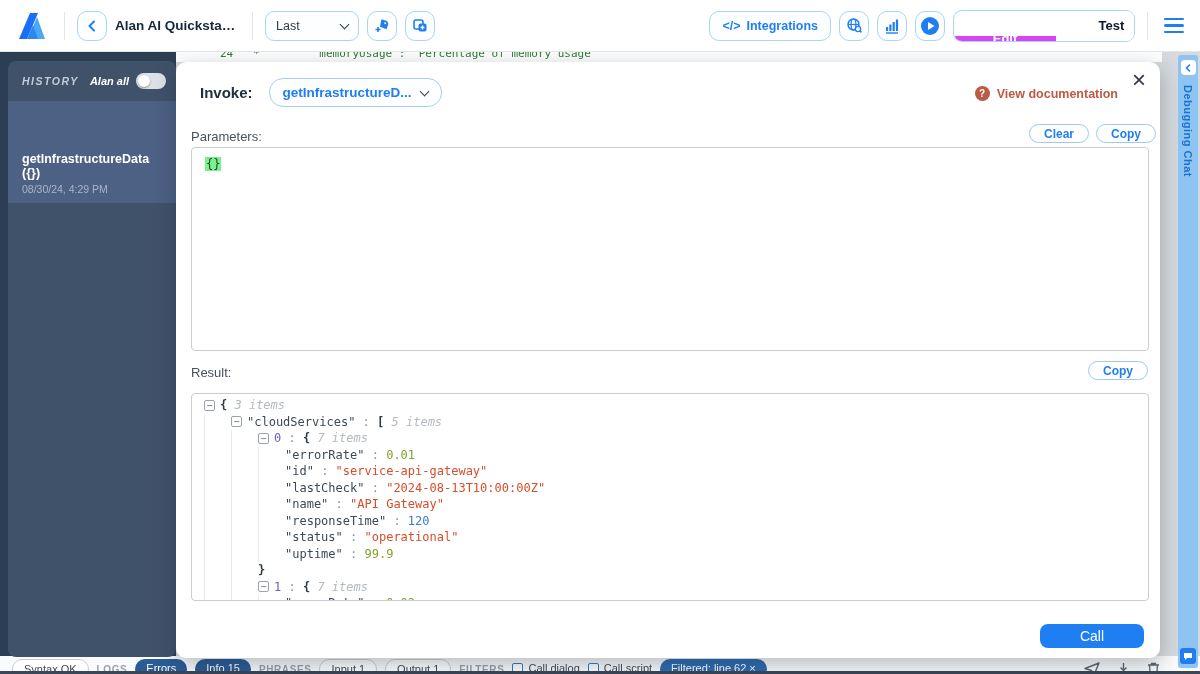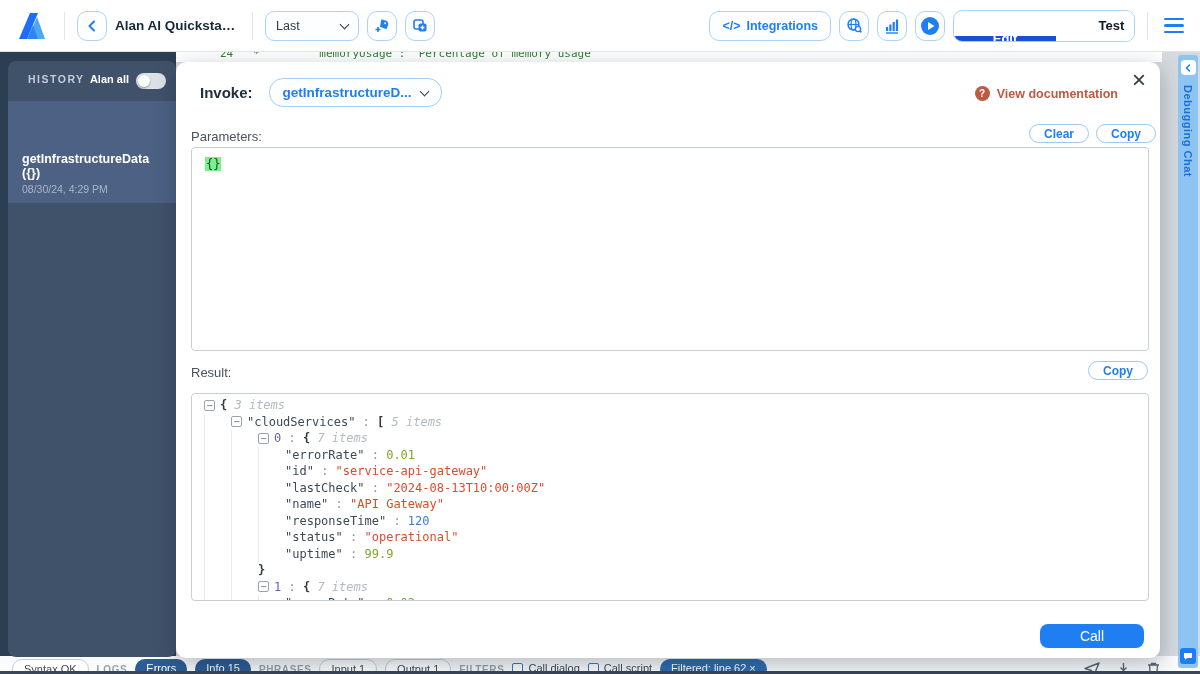--- a/index.html
+++ b/index.html
@@ -22,39 +22,39 @@
   .selectbox { height:30px; width:94px; border:1px solid #abd3f6; border-radius:9px;
                background:#fdfeff; display:flex; align-items:center; justify-content:space-between;
                padding:0 10px; font-size:12.5px; color:#2c3a49; cursor:pointer; }
   .chev-down { width:7px; height:7px; border-right:1.8px solid currentColor;
                border-bottom:1.8px solid currentColor; transform:rotate(45deg); margin-top:-3px; }
   .spacer { flex:1; }
   .outbtn { height:30px; border:1px solid #abd3f6; border-radius:10px; background:#fdfeff;
             color:#1f7ff2; font-weight:bold; font-size:12.5px; display:flex; align-items:center;
             gap:6px; padding:0 12px; cursor:pointer; white-space:nowrap; }
   .seg { display:flex; height:32px; border-radius:9px; overflow:hidden; border:1px solid #abd3f6; }
-  .seg .on  { width:102px; background:#1d4ed8; color:#fff; font-size:13px; font-weight:bold;
+  .seg .on  { width:102px; background:#d946ef; color:#fff; font-size:13px; font-weight:bold;
               display:flex; align-items:center; justify-content:center; cursor:pointer;margin-top:25px; }
   .seg .off { width:78px; background:#fff; color:#0f172a; font-size:13px; font-weight:bold;
               display:flex; align-items:center; justify-content:center; cursor:pointer;padding-left:33px; }
   .burger { display:flex; flex-direction:column; gap:4px; cursor:pointer; padding:4px; }
   .burger i { display:block; width:20px; height:2.6px; background:#1f7ff2; border-radius:2px; }
 
   
   .stage { position:relative; width:1200px; height:622px; background:#d6dade; overflow:hidden; }
   .left-col { position:absolute; left:0; top:0; width:176px; height:604px; background:#2c3e54; }
   .code-strip { position:absolute; left:176px; top:0; width:986px; height:10px; background:#ffffff;
                 overflow:hidden; }
   .code-strip span { display:block; font-family:"DejaVu Sans Mono", monospace; font-size:11px;
                      color:#2e7d32; transform:translateY(-5px); padding-left:44px; white-space:pre; }
 
   
   .sidebar { position:absolute; left:8px; top:9px; width:168px; height:596px;
              background:#40526a; border-radius:8px; overflow:hidden; }
-  .sb-head { display:flex; align-items:flex-start; padding:12px 10px 0 20px; }
+  .sb-head { display:flex; align-items:center; padding:12px 10px 0 14px;font-style:italic; }
   .sb-title { font-size:10.5px; letter-spacing:1.5px; color:#c3ccd9; font-weight:bold; }
   .sb-showall { margin-left:auto; font-size:11px; font-weight:bold; color:#ffffff; }
   .toggle { margin-left:7px; width:30px; height:16px; border-radius:9px; background:#dde1e8;
             position:relative; cursor:pointer; }
   .toggle .knob { position:absolute; left:2px; top:2px; width:12px; height:12px; border-radius:50%;
                   background:#fff; box-shadow:0 1px 2px rgba(0,0,0,.35); }
   .hist-item { margin-top:12px; background:#4d6184; padding:7px 14px 8px 14px; cursor:pointer; }
   .hist-label { font-size:12.5px; font-weight:bold; color:#ffffff;margin-top:44px; }
   .hist-time { font-size:10.5px; color:#a9b5c8; margin-top:3px; }
 

